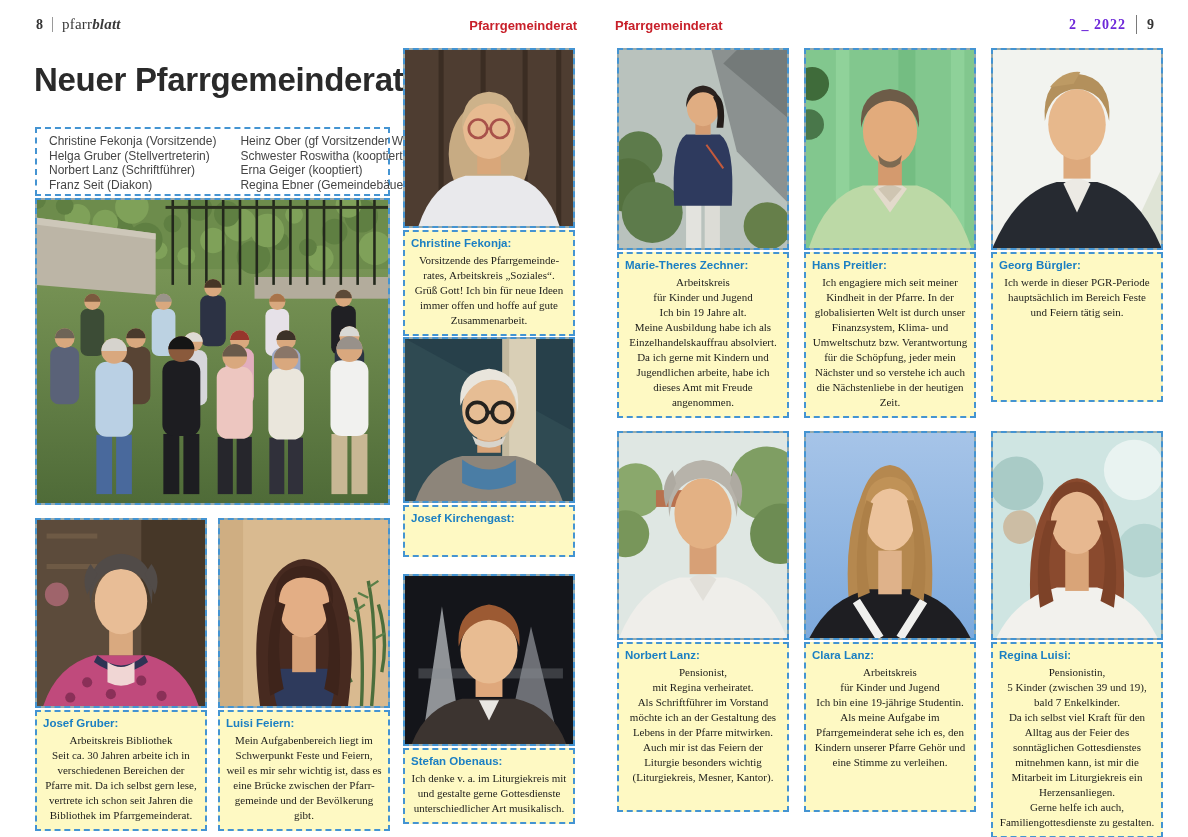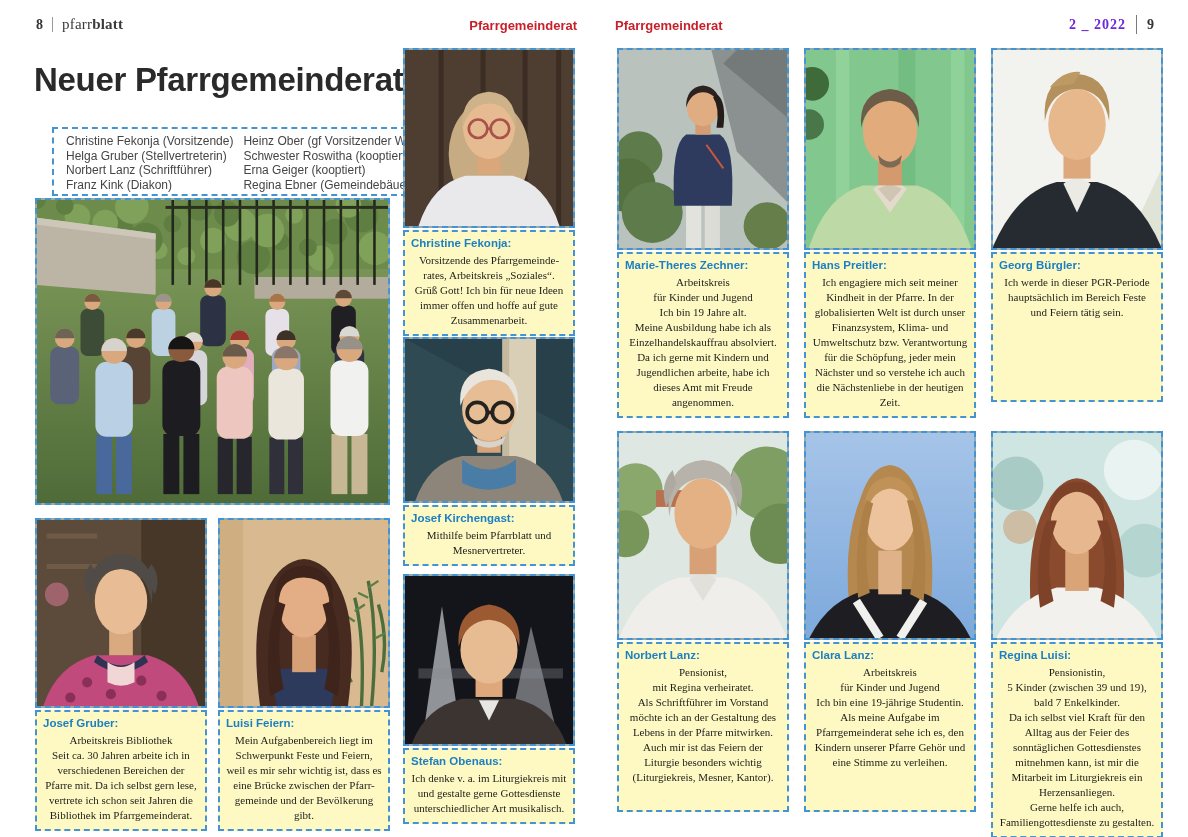--- a/index.html
+++ b/index.html
@@ -14,41 +14,41 @@
     position:relative;width:1188px;height:837px;background:#fff;
     outline:1px solid #e2e2e2;overflow:hidden;
     font-family:"Liberation Sans",sans-serif;
   }
   
   .hdr{position:absolute;top:16px;display:flex;align-items:center;gap:9px;}
   .pgnum{font:700 14px "Liberation Serif",serif;color:#333;}
   .hdiv{display:inline-block;width:1px;height:15px;background:#9a9a9a;}
   .hdiv.tall{height:19px;background:#7a7a7a;}
   .brand{font-family:"Liberation Serif",serif;font-size:15px;color:#3a3a3a;letter-spacing:.2px;}
-  .brand .b2{font-weight:700;}
+  .brand .b2{font-style:italic;font-weight:700;}
   .seclabel{position:absolute;top:18px;font:700 13px "Liberation Sans",sans-serif;color:var(--red);}
   .seclabel.ll{left:403px;width:174px;text-align:right;}
   .seclabel.rr{left:615px;}
   .issuegrp{position:absolute;top:15px;right:34px;display:flex;align-items:center;gap:10px;}
   .issue{font:700 14px "Liberation Serif",serif;color:#6d28d9;letter-spacing:1px;}
   
   .title{
     position:absolute;left:34px;top:62px;width:380px;
     font:700 33px/1.1 "Liberation Sans",sans-serif;color:#2a2a2a;letter-spacing:-.3px;
   }
   
   .photo{position:absolute;border:2px dashed var(--bblue);overflow:hidden;background:#9aa;}
   .photo svg{display:block;width:100%;height:100%;}
   .tbox{position:absolute;border:2px dashed var(--bblue);background:#fef9c3;padding:4px 6px 6px 6px;}
   .nm{font:700 11.5px/15px "Liberation Sans",sans-serif;color:var(--nblue);margin-bottom:2px;}
   .tx{font:400 11px/15px "Liberation Serif",serif;color:var(--ink);white-space:pre-line;text-align:center;}
   
   .board{
-    position:absolute;left:52px;top:127px;width:355px;height:69px;
-    border:2px dashed var(--bblue);display:flex;gap:10px;padding:5px 12px;
+    position:absolute;left:35px;top:127px;width:355px;height:69px;
+    border:2px dashed var(--bblue);display:flex;gap:24px;padding:5px 12px;
   }
   .bcol{flex:1;}
   .bline{font:400 12px/14.6px "Liberation Sans",sans-serif;color:#454545;white-space:nowrap;}
 </style>
 </head>
 <body>
 
 <div class="spread">
 
   <div class="hdr" style="left:36px">
@@ -65,21 +65,21 @@
     <span class="pgnum">9</span>
   </div>
 
   <h1 class="title">Neuer Pfarrgemeinderat</h1>
 
   <div class="board">
     <div class="bcol">
       <div class="bline">Christine Fekonja (Vorsitzende)</div>
       <div class="bline">Helga Gruber (Stellvertreterin)</div>
       <div class="bline">Norbert Lanz (Schriftführer)</div>
-      <div class="bline">Franz Kink (Diakon)</div>
+      <div class="bline">Franz Seit (Diakon)</div>
     </div>
     <div class="bcol">
       <div class="bline">Heinz Ober (gf Vorsitzender WR)</div>
       <div class="bline">Schwester Roswitha (kooptiert)</div>
       <div class="bline">Erna Geiger (kooptiert)</div>
       <div class="bline">Regina Ebner (Gemeindebäuerin)</div>
     </div>
   </div>
 
   <div class="photo" id="groupPhoto" style="left:35px;top:198px;width:355px;height:307px">
@@ -235,21 +235,20 @@
       <path d="M40 58 Q50 65 60 58 L58 63 Q50 67 42 63 Z" fill="#d8d4cc"></path>
       <g fill="none" stroke="#24221f" stroke-width="2.2">
           <circle cx="43" cy="44" r="6"></circle>
           <circle cx="58" cy="44" r="6"></circle>
           <path d="M49 44 h3"></path>
         </g>
     </svg>
   </div>
   <div class="tbox" style="left:403px;top:505px;width:172px;min-height:52px">
     <div class="nm">Josef Kirchengast:</div>
-    <div class="tx">Mithilfe beim Pfarrblatt und Mesnervertreter.</div>
   </div>
 
   <div class="photo" style="left:403px;top:574px;width:172px;height:172px">
     <svg viewBox="0 0 100 100" preserveAspectRatio="xMidYMid slice">
       <rect width="100" height="100" fill="#14151a"></rect>
       <path d="M10 100 L22 18 L34 100 Z" fill="#b9bdc2" opacity="0.75"></path>
       <path d="M60 100 L75 30 L92 100 Z" fill="#a8acb2" opacity="0.6"></path>
       <rect x="8" y="55" width="86" height="6" fill="#888c92" opacity="0.35"></rect>
       <path d="M4 100 Q12 78 34 73 L66 73 Q88 78 96 100 Z" fill="#3c3430"></path>
       <path d="M44 74 L50 86 L56 74 Z" fill="#e8e6e2"></path>

